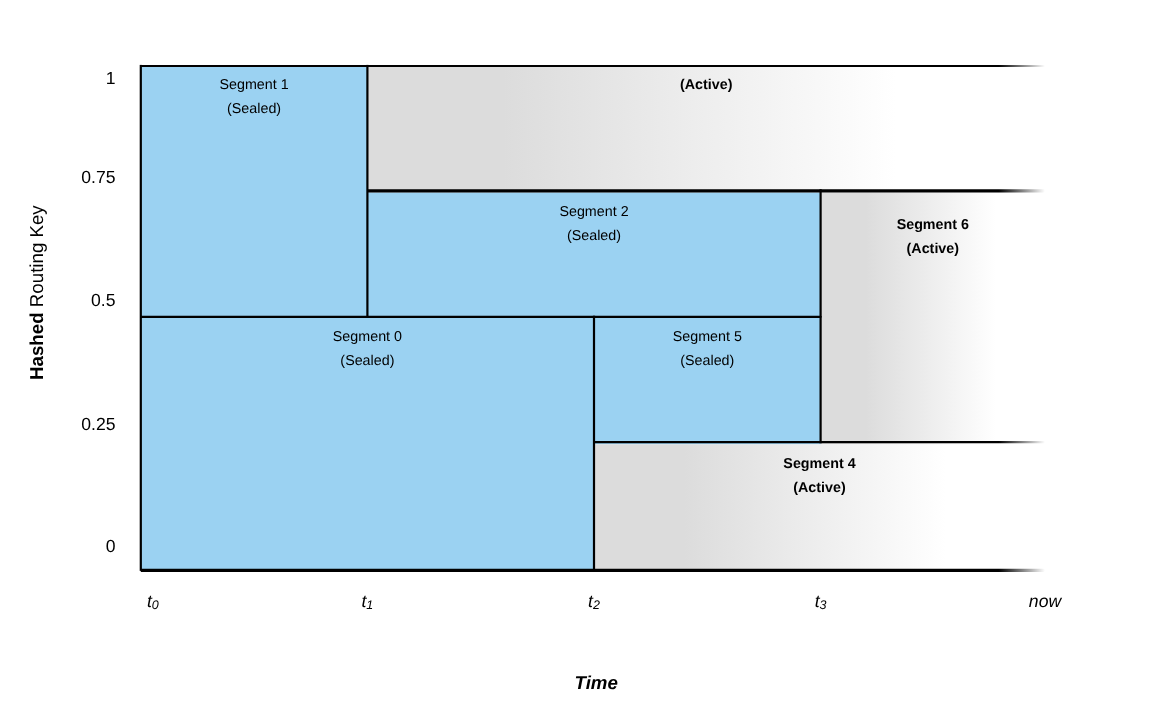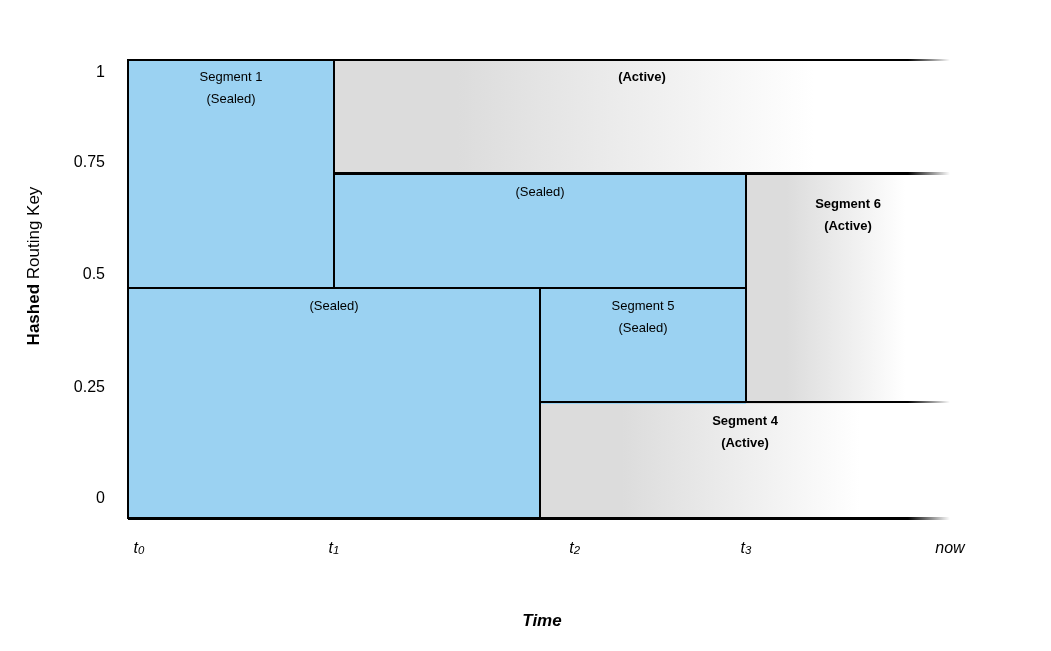--- a/index.html
+++ b/index.html
@@ -39,29 +39,31 @@
       <div class="seg-label sealed" style="left: 128px; top: 66px; width: 206px;">
         <div>Segment 1</div>
         <div>(Sealed)</div>
       </div>
       <div class="seg active" style="left: 334px; top: 60px; width: 616px; height: 114.5px;"></div>
       <div class="seg-label active" style="left: 334px; top: 66px; width: 616px;">
         <div>(Active)</div>
       </div>
       <div class="seg sealed" style="left: 334px; top: 174.5px; width: 412px; height: 114.5px;"></div>
       <div class="seg-label sealed" style="left: 334px; top: 180.5px; width: 412px;">
+        <div>Segment 2</div>
         <div>(Sealed)</div>
       </div>
       <div class="seg active" style="left: 746px; top: 174.5px; width: 204px; height: 229px;"></div>
       <div class="seg-label active" style="left: 746px; top: 180.5px; width: 204px; margin-top: 12px;">
         <div>Segment 6</div>
         <div>(Active)</div>
       </div>
       <div class="seg sealed" style="left: 128px; top: 289px; width: 412px; height: 229px;"></div>
       <div class="seg-label sealed" style="left: 128px; top: 295px; width: 412px;">
+        <div>Segment 0</div>
         <div>(Sealed)</div>
       </div>
       <div class="seg sealed" style="left: 540px; top: 289px; width: 206px; height: 114.5px;"></div>
       <div class="seg-label sealed" style="left: 540px; top: 295px; width: 206px;">
         <div>Segment 5</div>
         <div>(Sealed)</div>
       </div>
       <div class="seg active" style="left: 540px; top: 403.5px; width: 410px; height: 114.5px;"></div>
       <div class="seg-label active" style="left: 540px; top: 409.5px; width: 410px;">
         <div>Segment 4</div>
@@ -76,17 +78,17 @@
       <div class="vline" style="left: 332.8px; top: 58.7px; width: 2.4px; height: 230.6px;"></div>
       <div class="vline" style="left: 538.8px; top: 286.7px; width: 2.4px; height: 232.8px;"></div>
       <div class="vline" style="left: 744.8px; top: 172.2px; width: 2.4px; height: 231px;"></div>
       <div class="ytick" style="left: 40px; width: 65px; top: 61px;">1</div>
       <div class="ytick" style="left: 40px; width: 65px; top: 151px;">0.75</div>
       <div class="ytick" style="left: 40px; width: 65px; top: 263px;">0.5</div>
       <div class="ytick" style="left: 40px; width: 65px; top: 376px;">0.25</div>
       <div class="ytick" style="left: 40px; width: 65px; top: 487px;">0</div>
       <div class="xtick" style="left: 99px; width: 80px; top: 537px;"><span>t</span><sub>0</sub></div>
       <div class="xtick" style="left: 294px; width: 80px; top: 537px;"><span>t</span><sub>1</sub></div>
-      <div class="xtick" style="left: 500px; width: 80px; top: 537px; text-align: right;"><span>t</span><sub>2</sub></div>
+      <div class="xtick" style="left: 500px; width: 80px; top: 537px;"><span>t</span><sub>2</sub></div>
       <div class="xtick" style="left: 706px; width: 80px; top: 537px;"><span>t</span><sub>3</sub></div>
       <div class="xtick" style="left: 910px; width: 80px; top: 537px;"><span>now</span></div>
     </div>
 </div>
 
 </body></html>

